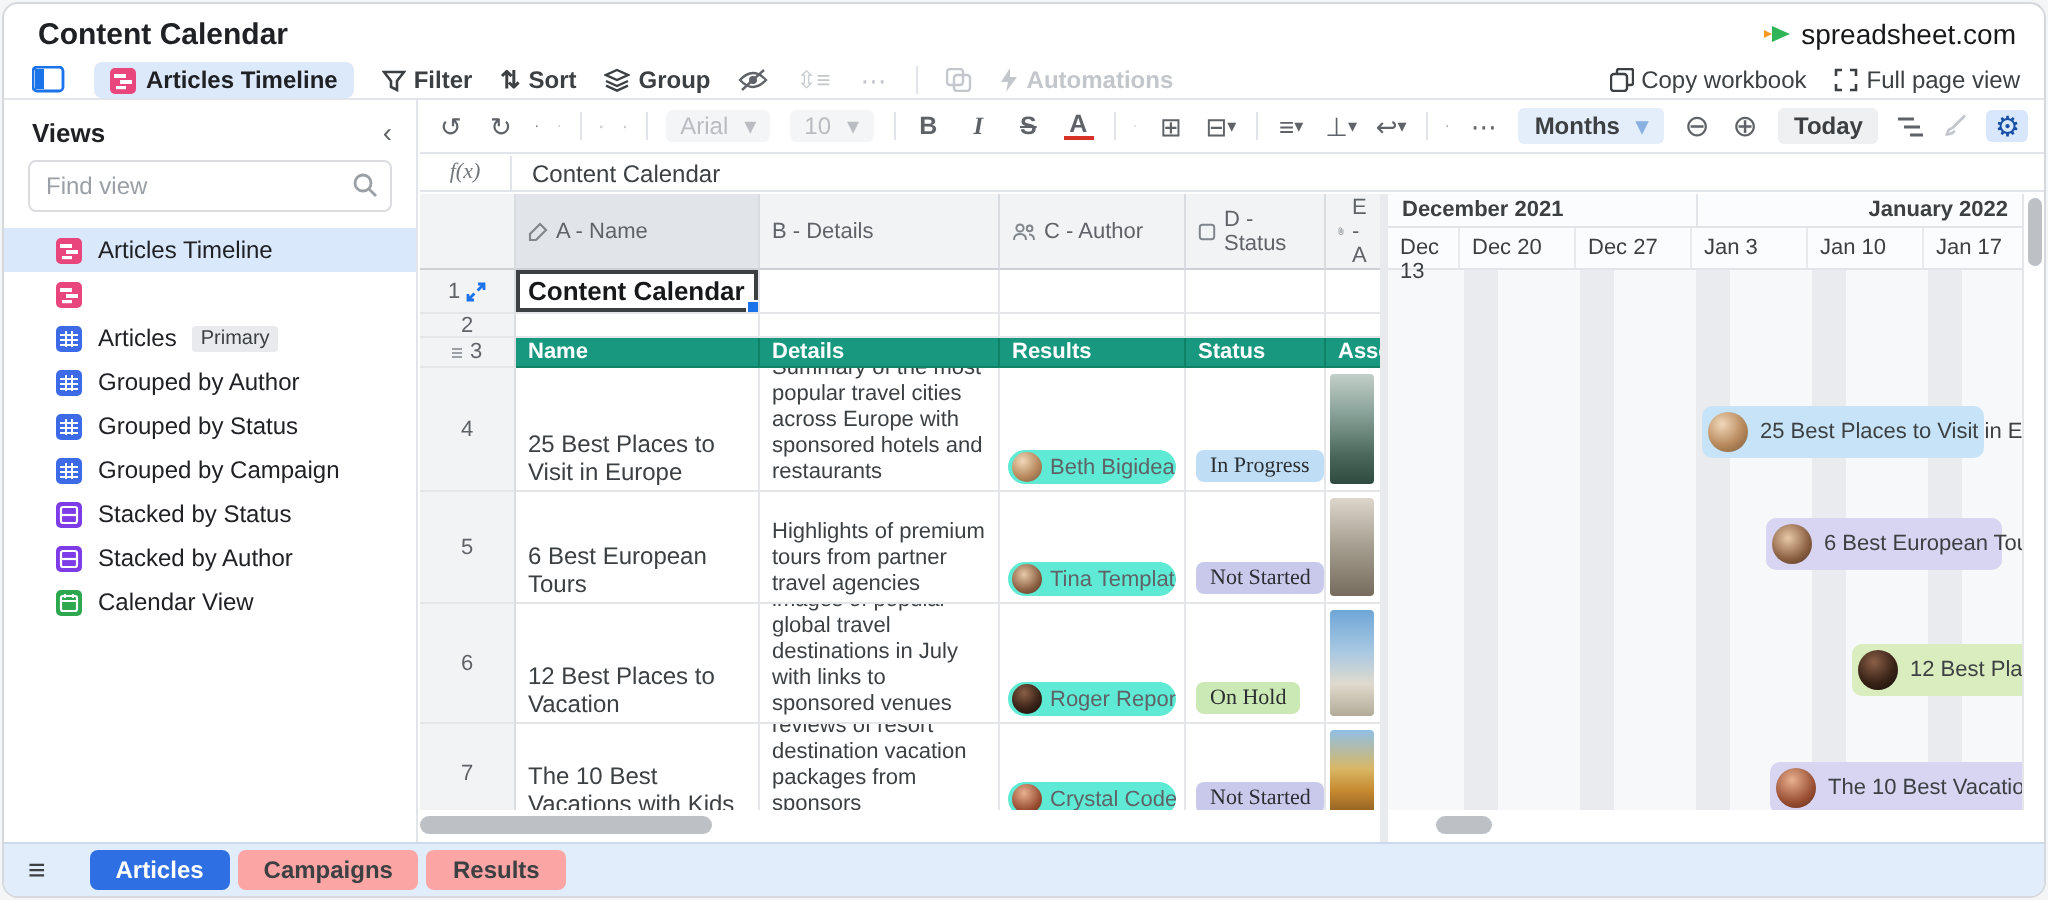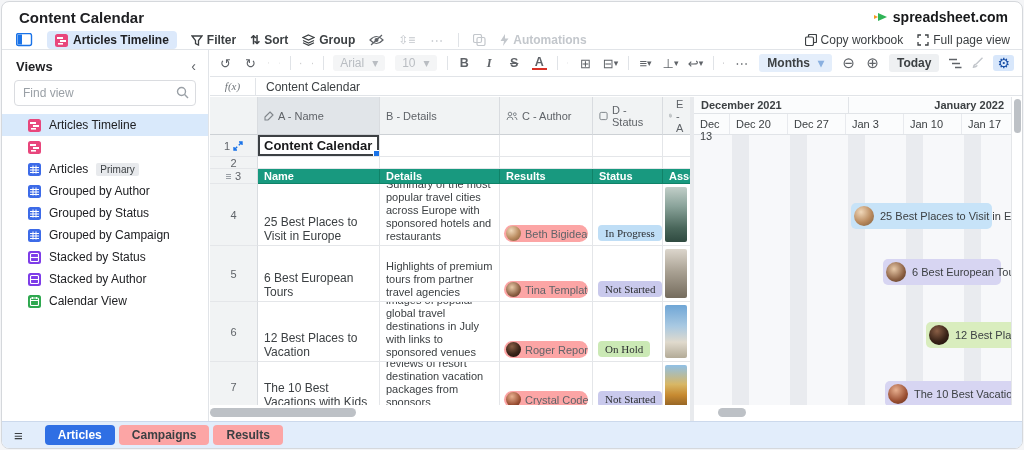--- a/index.html
+++ b/index.html
@@ -4,21 +4,21 @@
 <style>
   * { margin:0; padding:0; box-sizing:border-box; }
   html,body { background:#f4f5f7; font-family:"Liberation Sans", sans-serif; }
   .page { position:relative; width:1022px; height:448px; margin:1px; background:#fff;
           border:1px solid #d5d8dc; border-radius:8px; overflow:hidden; color:#202124; }
 
   
   .tophdr { position:absolute; left:0; top:0; right:0; height:28px; }
   .title { position:absolute; left:17px; top:7px; font-size:15px; font-weight:700; color:#202124; }
   .logo { position:absolute; right:14px; top:7px; display:flex; align-items:center; gap:4px;
-          font-size:14px; font-weight:700; color:#17181a; }
+          font-size:14px; font-weight:400; color:#17181a; }
   
   .vtb { position:absolute; left:0; top:28px; right:0; height:20px; display:flex; align-items:center; gap:14px; padding-left:14px; }
   .vtb .chip { display:flex; align-items:center; gap:5px; background:#dcE9fb; border-radius:4px;
                padding:2px 8px; font-size:12px; font-weight:700; color:#202124; }
   .tbtn { display:flex; align-items:center; gap:4px; font-size:12px; font-weight:700; color:#3c4043; cursor:default; }
   .tbtn.dis, .ico.dis { color:#c3c7cc; }
   .vdiv { width:1px; height:14px; background:#e0e3e7; }
   .rightlinks { position:absolute; right:12px; top:31px; display:flex; gap:14px; align-items:center;
                 font-size:12px; color:#3c4043; }
   .rightlinks .tbtn { font-weight:400; }
@@ -82,21 +82,21 @@
   .r4 { height:62px; } .r5 { height:56px; } .r6 { height:60px; } .r7 { height:50px; }
   .titlecell { display:flex; align-items:center; padding:0 6px; font-size:13px; font-weight:700; color:#17181a; }
   .selbox { position:absolute; inset:0; border:2px solid #3c4043; pointer-events:none; }
   .selbox::after { content:""; position:absolute; right:-3px; bottom:-3px; width:5px; height:5px;
                    background:#1a73e8; border:1px solid #fff; }
   .teal { background:#18997f; color:#fff; font-size:11px; font-weight:700; display:flex; align-items:flex-end;
           padding:0 6px 1px 6px; border-right:1px solid #108268; border-bottom:1px solid #108268; }
   .namecell { display:flex; align-items:flex-end; padding:2px 6px; font-size:12px; color:#3c4043; line-height:14px; }
   .detcell  { display:flex; align-items:flex-end; padding:2px 6px; font-size:11px; color:#3c4043; line-height:13px; }
   .authcell { display:flex; align-items:flex-end; padding:3px 4px; }
-  .achip { display:flex; align-items:center; gap:4px; background:#fca5a5; border-radius:10px;
+  .achip { display:flex; align-items:center; gap:4px; background:#5eead4; border-radius:10px;
            padding:1px 6px 1px 2px; font-size:11px; color:#5f6368; white-space:nowrap; max-width:100%; overflow:hidden;text-align:right; }
   .av { width:15px; height:15px; border-radius:50%; flex:0 0 auto; }
   .statcell { display:flex; align-items:flex-end; padding:4px 5px; }
   .pill { border-radius:4px; padding:2px 7px; font-size:11px; color:#2c2e31; white-space:nowrap;font-family:Liberation Serif, serif; }
   .p-blue { background:#bfdef6; } .p-lav { background:#c9c9ec; } .p-green { background:#cbe9b5; }
   .assetcell { padding:3px 1px 3px 2px; }
   .thumb { width:22px; height:100%; border-radius:2px; }
   .th1 { background:linear-gradient(180deg,#c2cfc9 0%,#8aa39a 35%,#49665a 75%,#2f4a40); }
   .th2 { background:linear-gradient(180deg,#dcd6cc 0%,#aaa294 45%,#756c5d 100%); }
   .th3 { background:linear-gradient(180deg,#6fa6d6 0%,#a9c9e2 40%,#e0dacd 70%,#b3ab97); }

